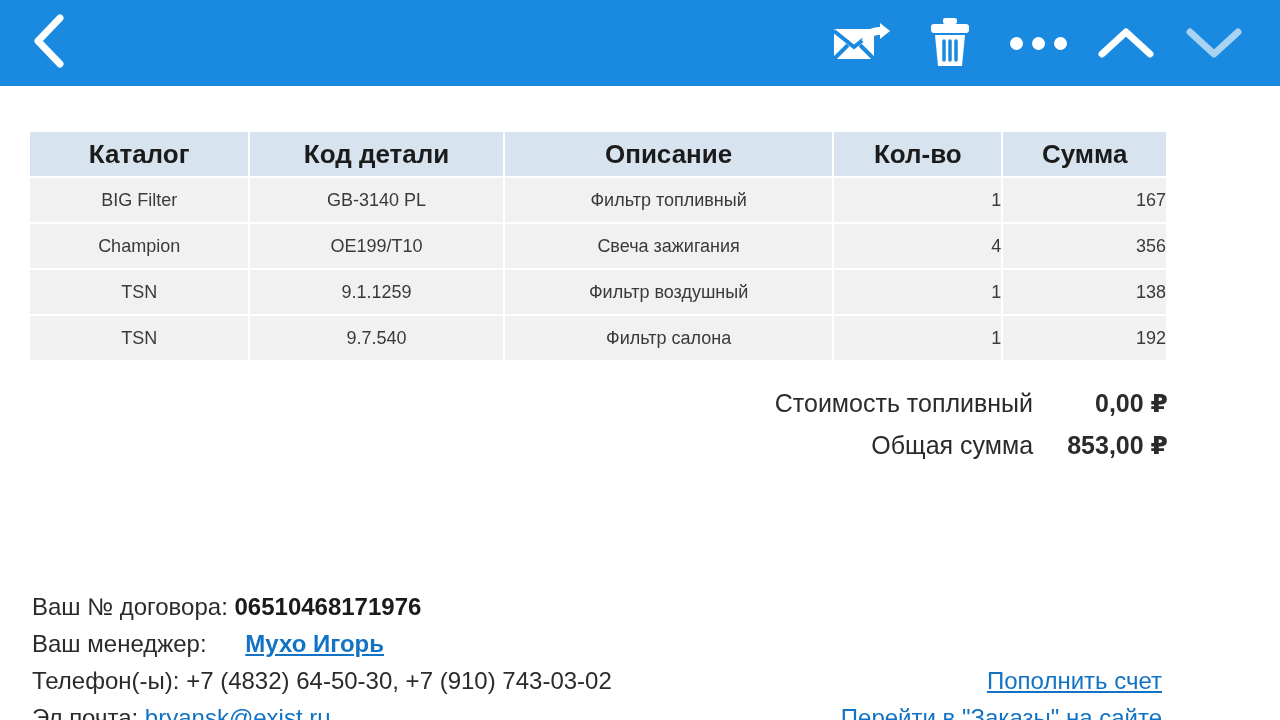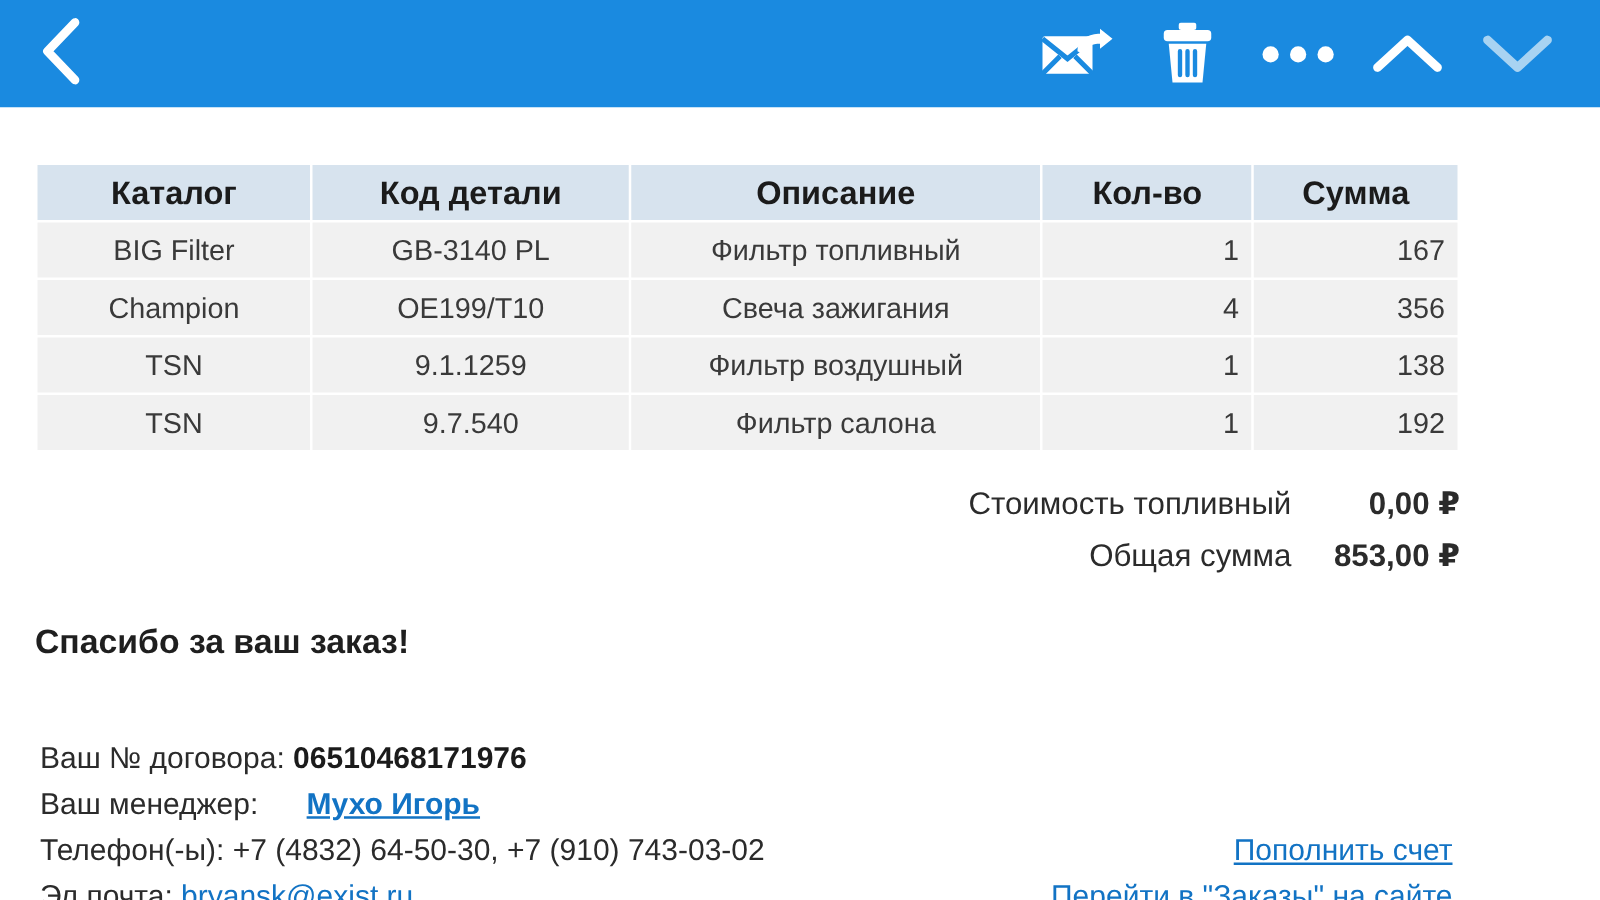--- a/index.html
+++ b/index.html
@@ -92,25 +92,25 @@
     font-weight: bold;
     color: #1b1b1b;
     height: 44px;
     padding: 0 14px;
     text-align: center;
     vertical-align: middle;
   }
 
   .parts-table td {
     background: #f1f1f1;
-    font-size: 23px;
+    font-size: 18px;
     font-weight: normal;
     color: #3a3a3a;
     height: 44px;
-    padding: 0 10px;
+    padding: 0 0;
     vertical-align: middle;
   }
 
   .col-catalog  { width: 204px; text-align: center; }
   .col-code     { width: 236px; text-align: center; }
   .col-desc     { width: 306px; text-align: center; }
   .col-qty      { width: 156px; text-align: right; }
   .col-sum      { width: 152px; text-align: right; }
 
   th.col-qty, th.col-sum { text-align: center; }
@@ -298,21 +298,20 @@
     <div class="total-row">
       <span class="total-label">Стоимость топливный</span>
       <span class="total-value">0,00 ₽</span>
     </div>
     <div class="total-row">
       <span class="total-label">Общая сумма</span>
       <span class="total-value">853,00 ₽</span>
     </div>
   </div>
 
-  <div class="thanks">Спасибо за ваш заказ!</div>
 
   <div class="details">
 
     <div class="detail-line">
       <span>Ваш № договора:</span>
       <span class="bold">06510468171976</span>
     </div>
 
     <div class="detail-line">
       <span>Ваш менеджер:</span>

